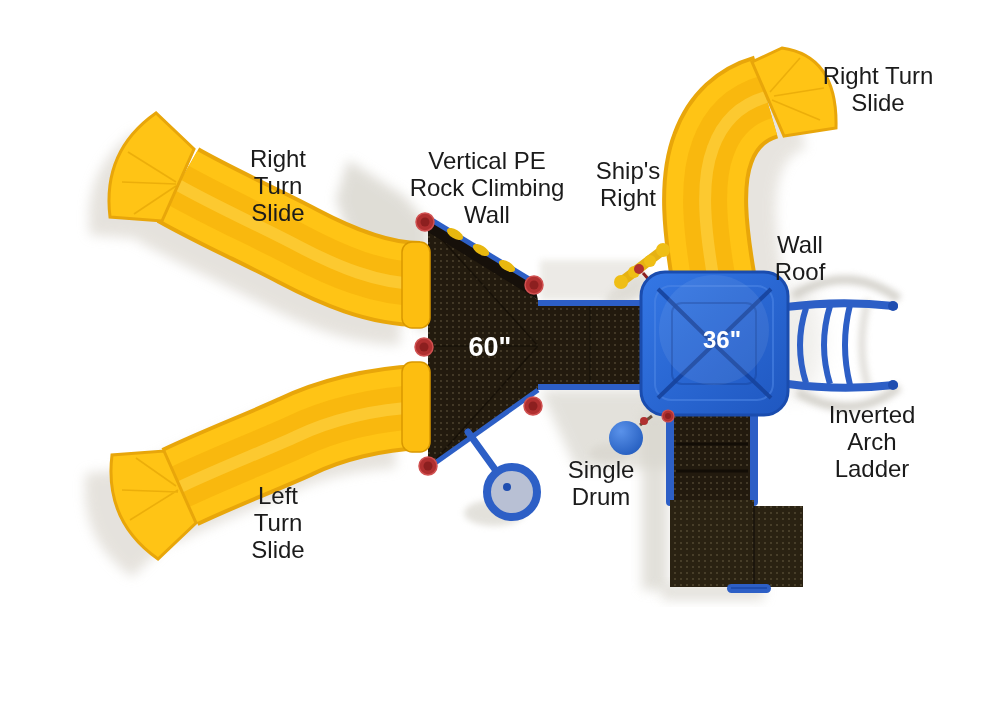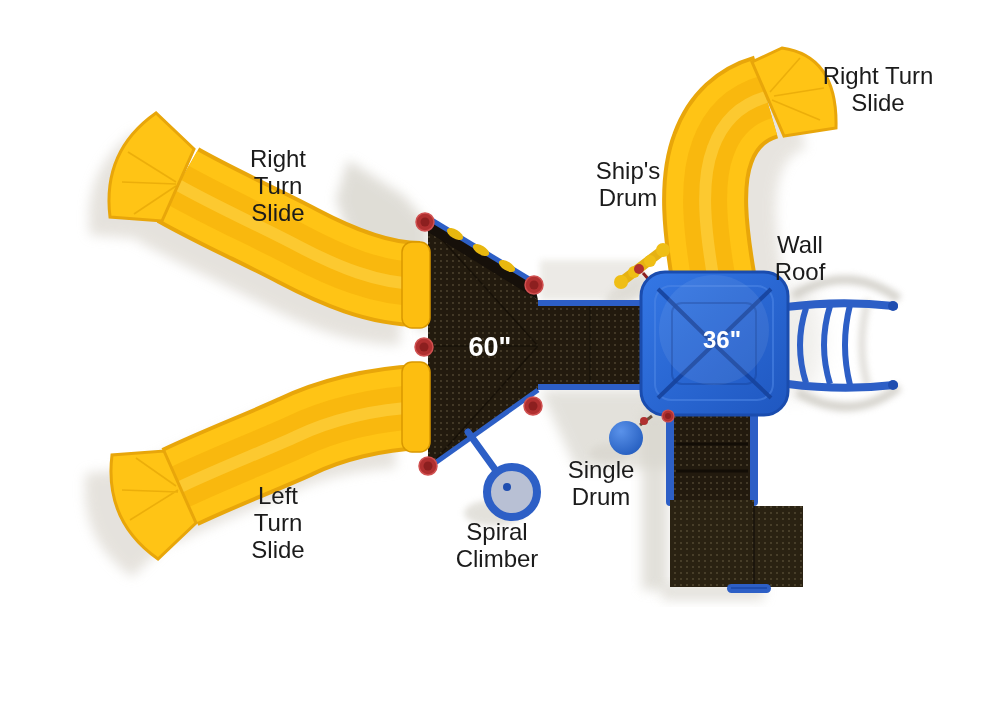--- a/index.html
+++ b/index.html
@@ -220,27 +220,31 @@
           <circle cx="668" cy="416" r="3" fill="#8c1f1f"></circle>
         </g>
   </g>
 </svg>
 
 <div class="lbl" id="lbl-rts-top">Right Turn
 Slide</div>
 <div class="lbl" id="lbl-rts-left">Right
 Turn
 Slide</div>
+<div class="lbl" id="lbl-wall">Vertical PE
+Rock Climbing
+Wall</div>
 <div class="lbl" id="lbl-wheel">Ship's
-Drum</div>
+Right</div>
 <div class="lbl" id="lbl-lineroof">Wall
 Roof</div>
+<div class="lbl" id="lbl-ladder">Inverted
+Arch
+Ladder</div>
 <div class="lbl" id="lbl-drum">Single
 Drum</div>
-<div class="lbl" id="lbl-spiral">Spiral
-Climber</div>
 <div class="lbl" id="lbl-lts">Left
 Turn
 Slide</div>
 <div class="size-lbl" id="deck-size">60"</div>
 <div class="size-lbl" id="roof-size">36"</div>
 
 </div>
 
 </body></html>

